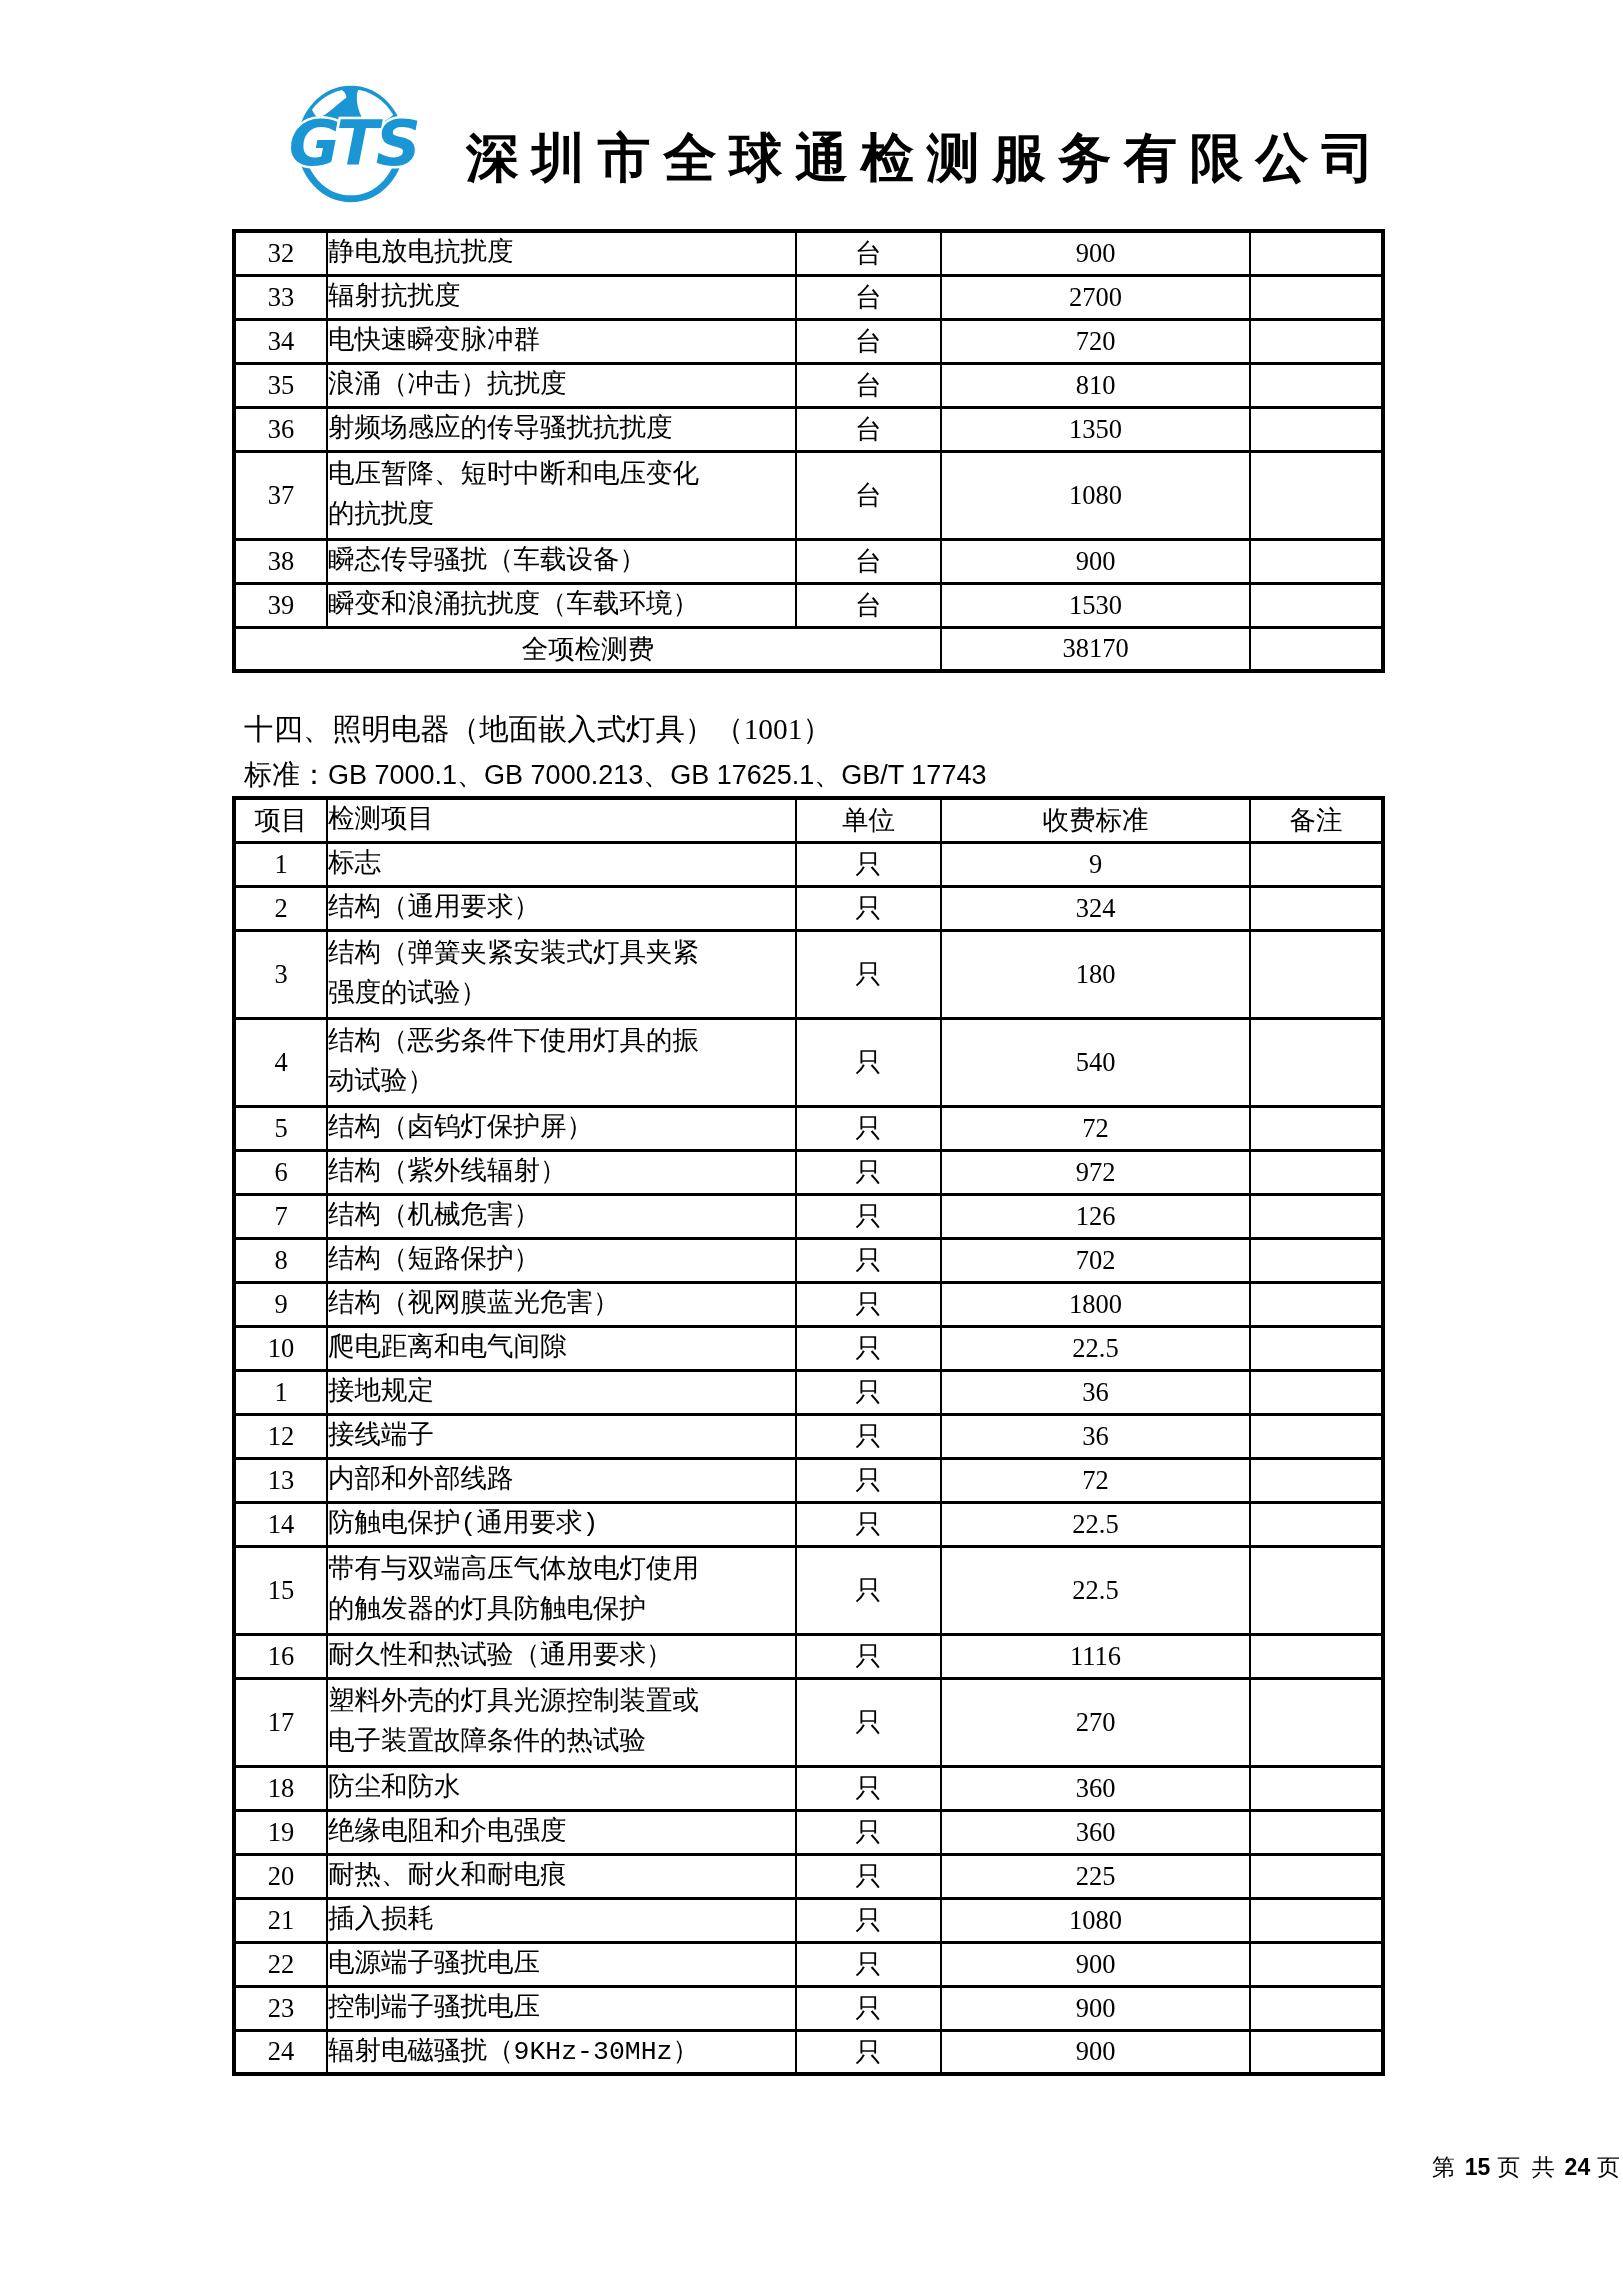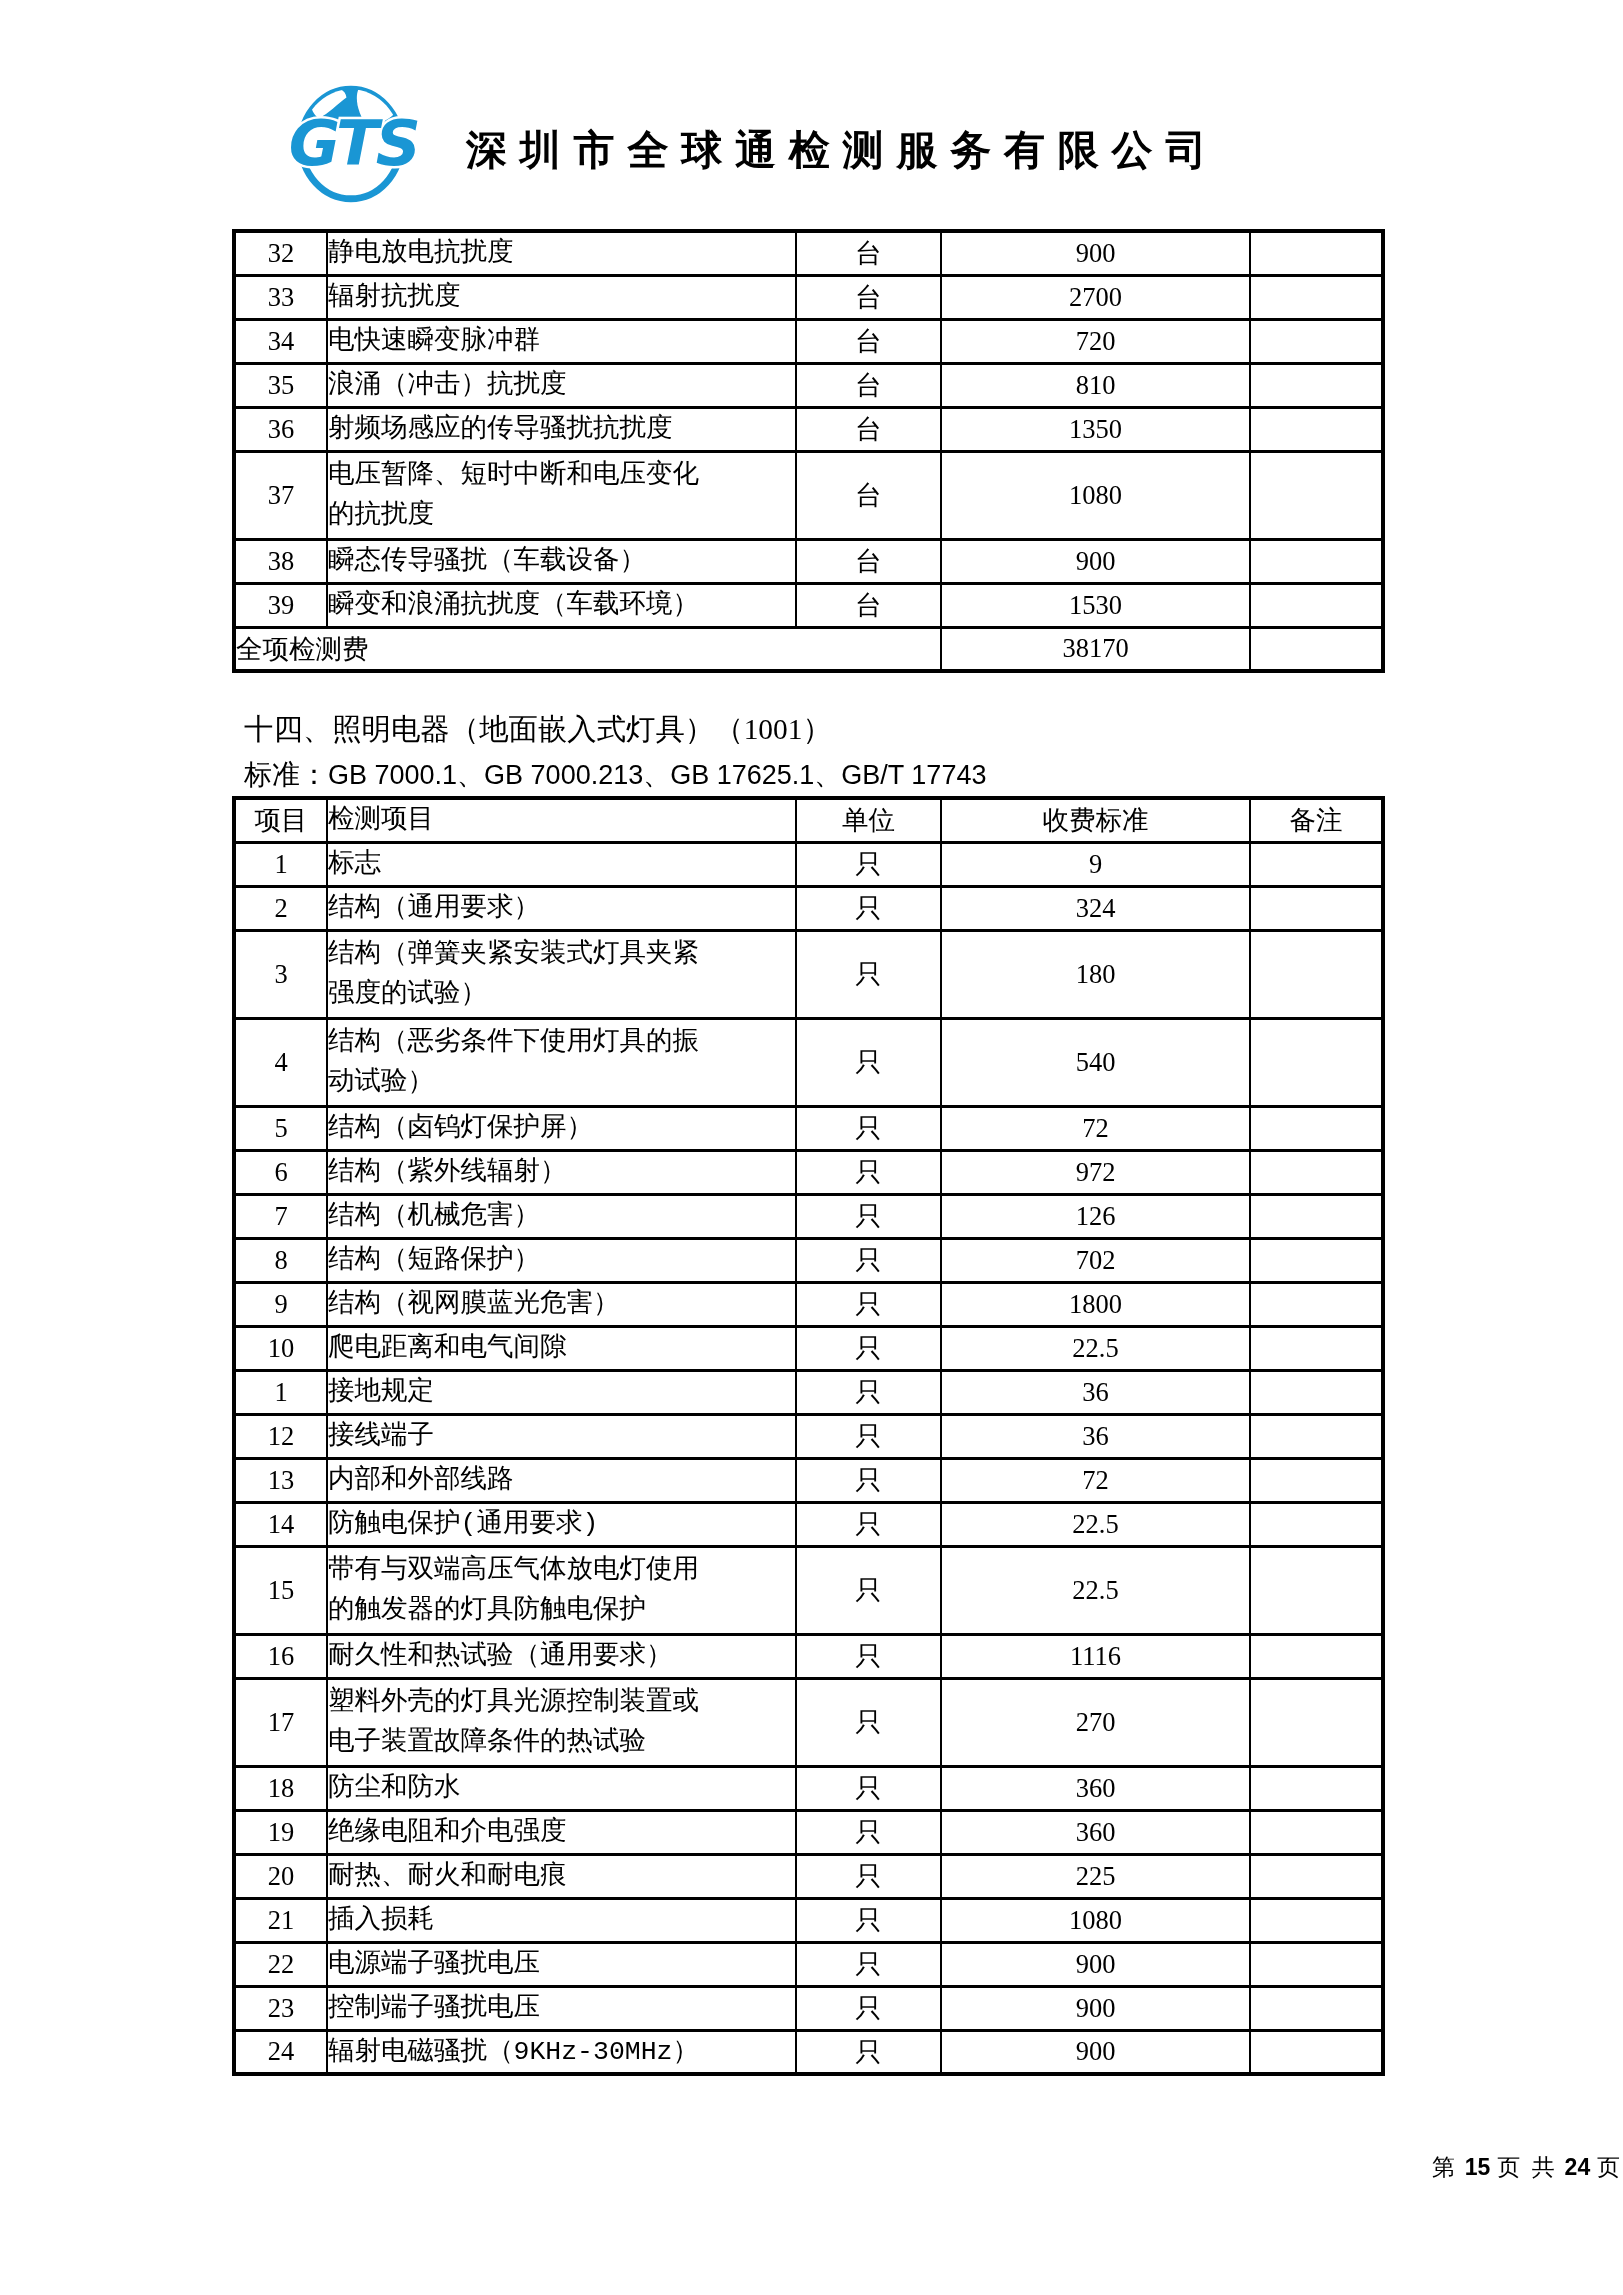--- a/index.html
+++ b/index.html
@@ -8,41 +8,41 @@
     width:1623px;height:2295px;
     background:#ffffff;
     font-family:"Liberation Serif","DejaVu Serif",serif;
     color:#000;
     overflow:hidden;
   }
   
   .logo{position:absolute;left:271px;top:78px;width:169px;height:132px;}
   .company-name{
     position:absolute;left:466px;top:123px;
-    font-size:41px;font-weight:700;letter-spacing:12.8px;white-space:nowrap;
+    font-size:53px;font-weight:700;letter-spacing:12.8px;white-space:nowrap;
   }
   
   table.fee-table{
     position:absolute;left:232px;width:1148px;
     border-collapse:collapse;table-layout:fixed;
     border:4.4px solid #000;
   }
   #table1{top:229px;}
   #table2{top:796px;padding-left:44px;}
   .fee-table td,.fee-table th{
     border:2px solid #000;
     border-top-width:3.4px;border-bottom-width:3.4px;
     font-size:26.5px;font-weight:normal;
     vertical-align:middle;padding:0;overflow:hidden;
   }
   tr.single{height:44px;}
   tr.double{height:88px;}
   .c-no,.c-unit,.c-fee{text-align:center;}
   .c-item{text-align:left;padding-left:12.8px;white-space:pre-line;line-height:40px;font-family:Liberation Mono, monospace;}
-  .c-total{}
+  .c-total{text-align:center;}
   
   .section-title{position:absolute;left:244px;top:710px;font-size:29.4px;white-space:nowrap;}
   .standards{position:absolute;left:244px;top:756px;font-size:28px;white-space:nowrap;}
   .standards .codes{font-family:"Liberation Sans","DejaVu Sans",sans-serif;font-size:27px;}
   
   .footer{
     position:absolute;left:0;top:2152px;width:1623px;
     text-align:right;font-size:23px;letter-spacing:2.9px;
   }
   .footer .num{

